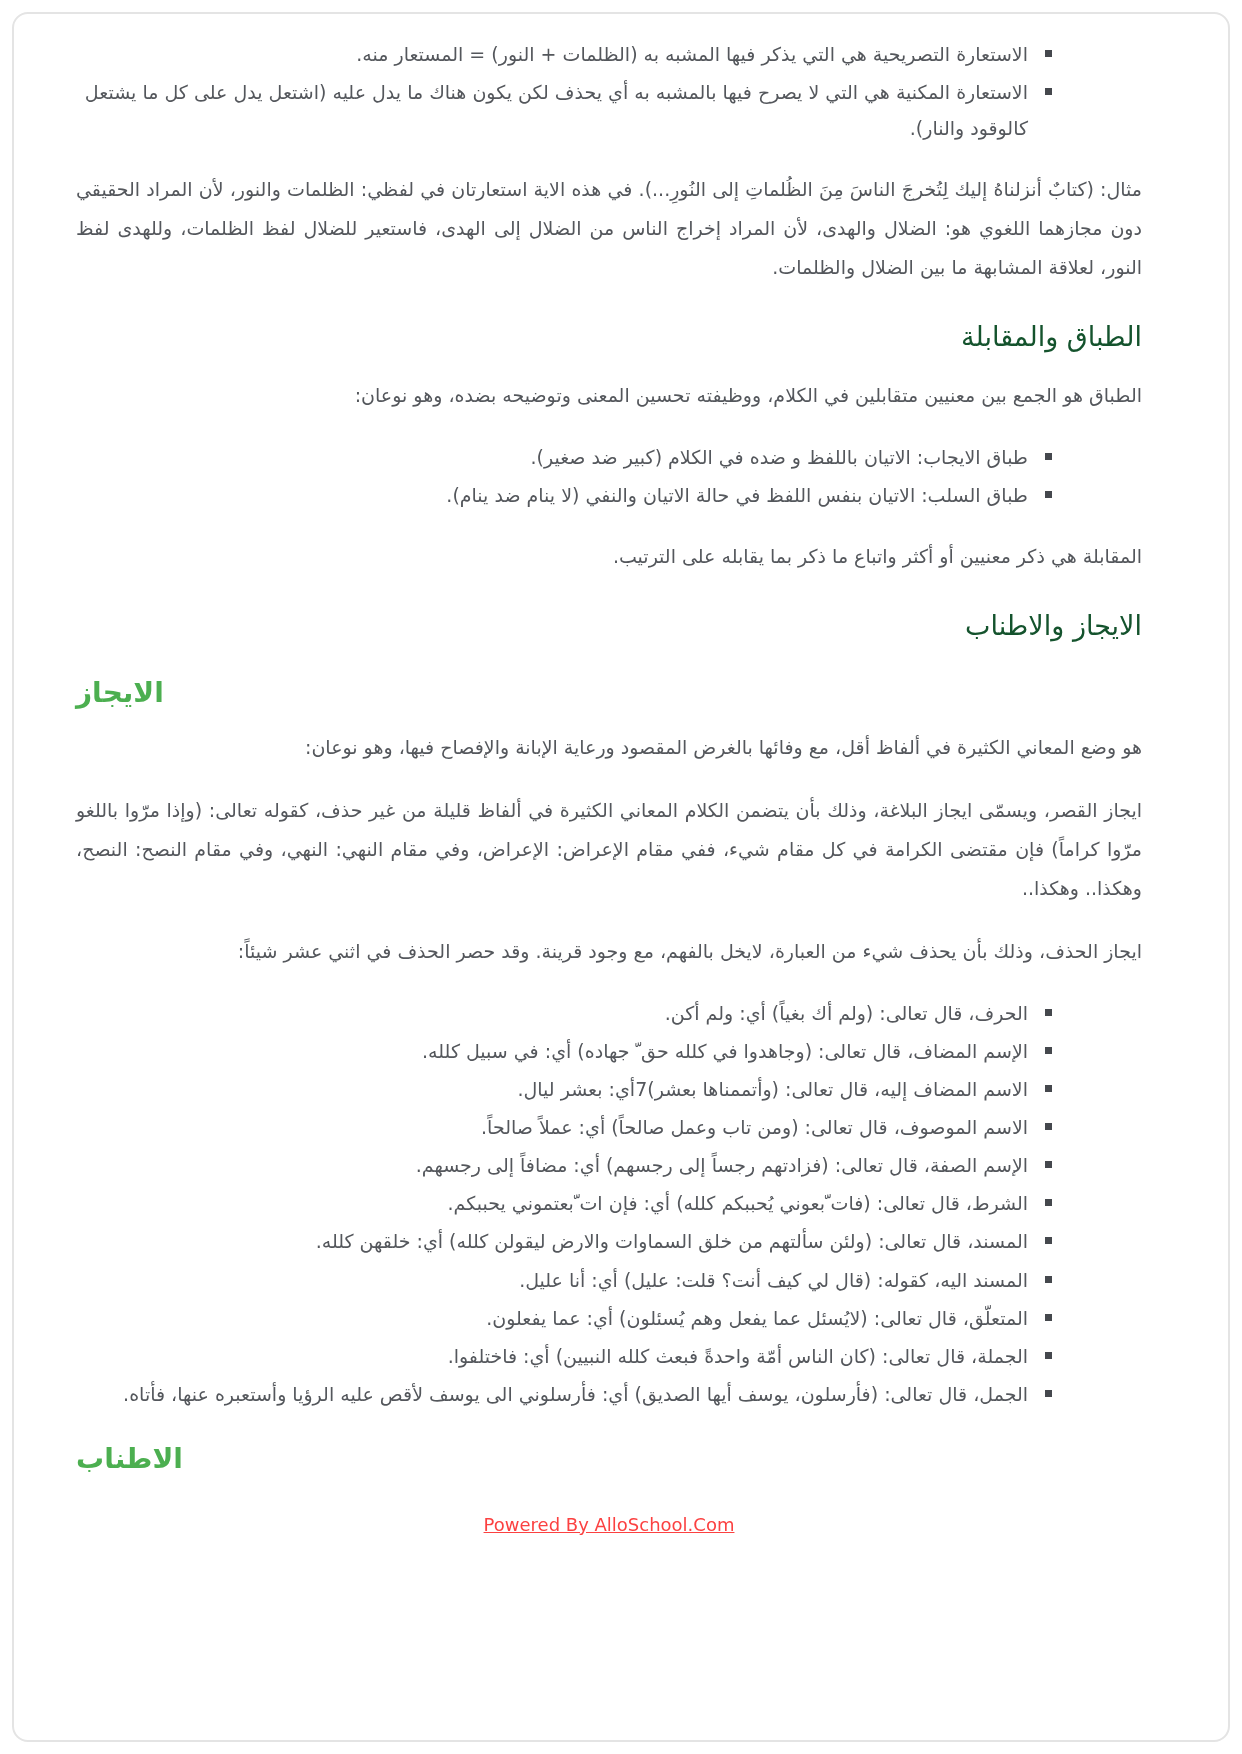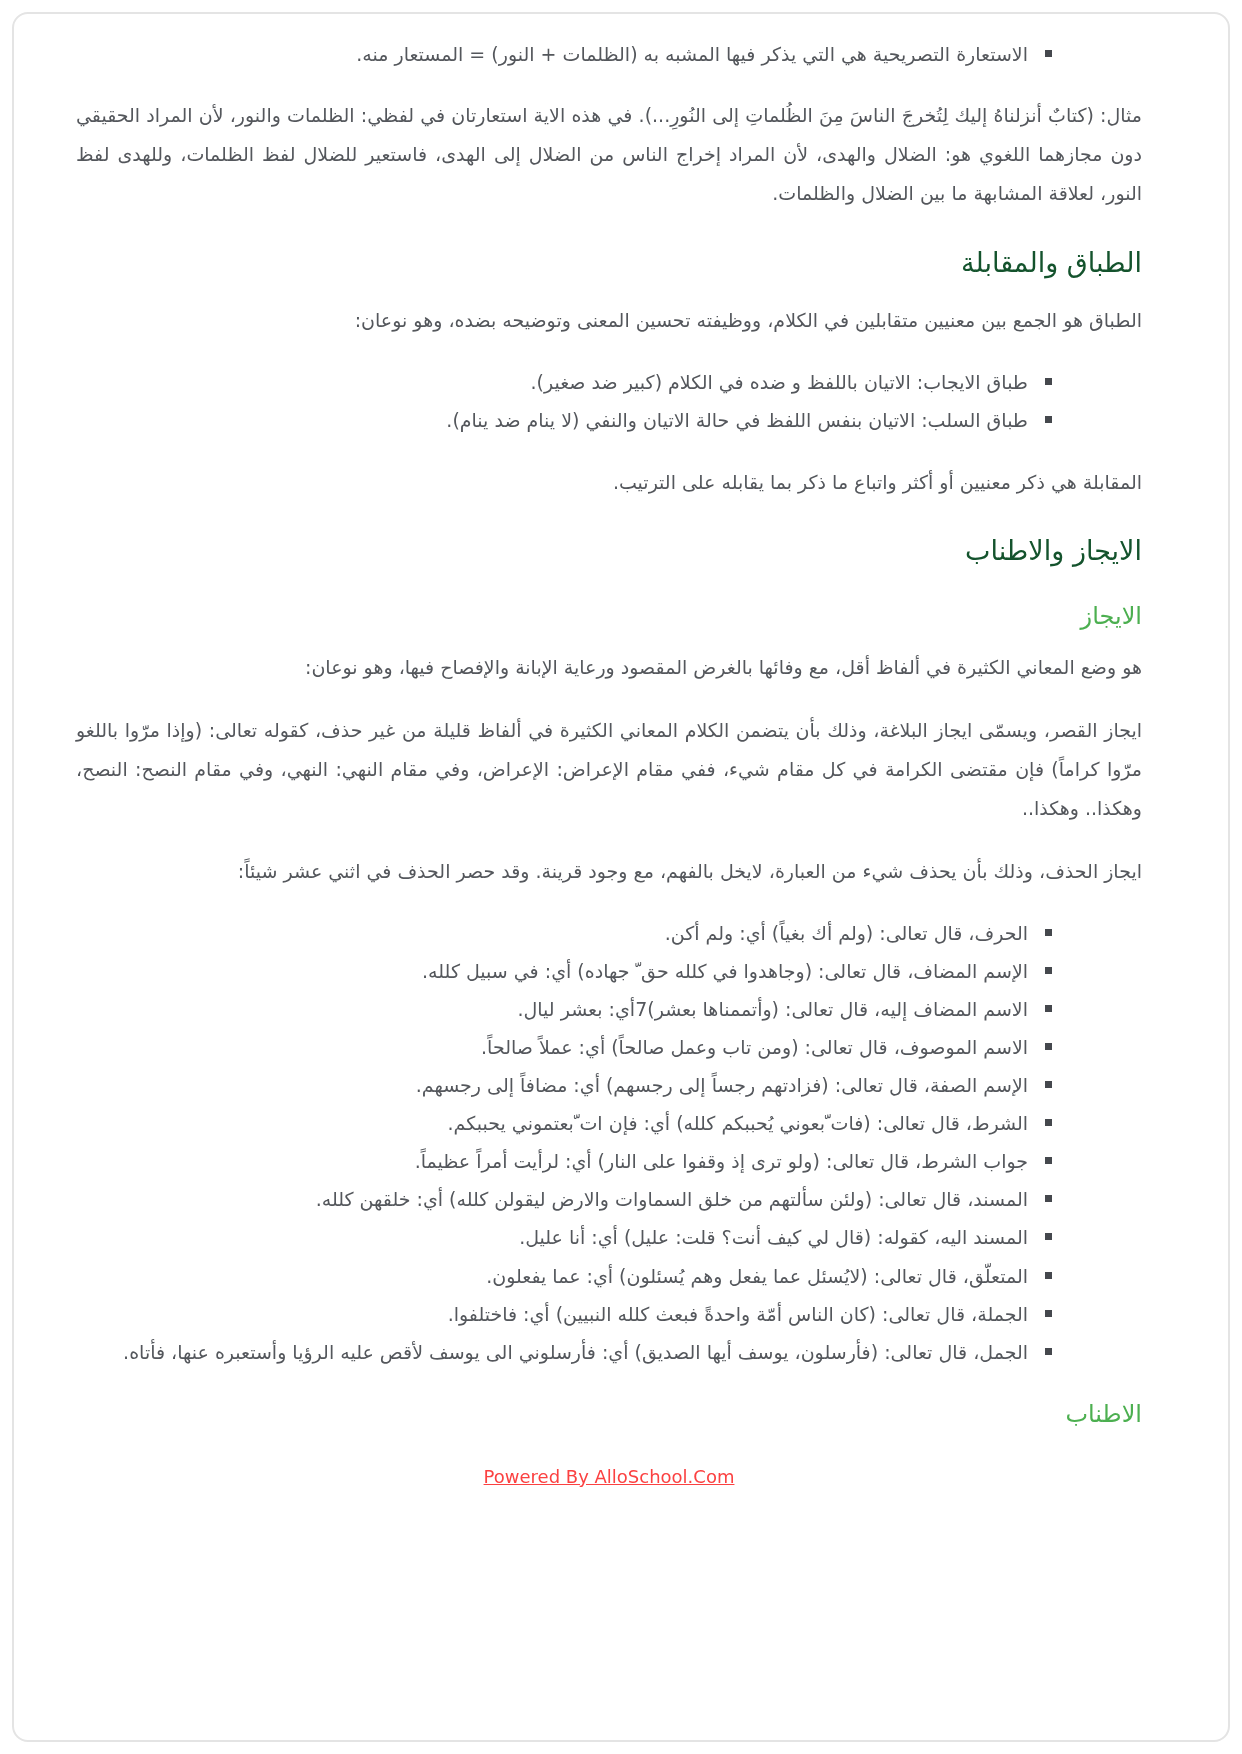--- a/index.html
+++ b/index.html
@@ -53,23 +53,23 @@
   .heading-red {
     color: #14532d;
     font-size: 27px;
     font-weight: normal;
     text-align: right;
     margin: 30px 0 18px 0;
     line-height: 1.5;
   }
   .heading-green {
     color: #4caf50;
-    font-size: 24px;
-    font-weight: normal;
-    text-align: right;
+    font-size: 28px;
+    font-weight: bold;
+    text-align: left;
     margin: 26px 0 14px 0;
     line-height: 1.5;
   }
   .footer {
     margin-top: 34px;
     text-align: center;
     direction: ltr;
     color: #fb4141;
     font-size: 18px;
     text-decoration: underline;
@@ -80,20 +80,24 @@
 <body>
 
 <div class="page-frame"></div>
 
 <main class="content">
 
   <ul class="bullets">
     <li>
       <span class="sq"></span>
       <span>الاستعارة التصريحية هي التي يذكر فيها المشبه به (الظلمات + النور) = المستعار منه.</span>
+    </li>
+    <li>
+      <span class="sq"></span>
+      <span>الاستعارة المكنية هي التي لا يصرح فيها بالمشبه به أي يحذف لكن يكون هناك ما يدل عليه (اشتعل يدل على كل ما يشتعل كالوقود والنار).</span>
     </li>
   </ul>
 
   <p class="para">مثال: (كتابٌ أنزلناهُ إليك لِتُخرجَ الناسَ مِنَ الظُلماتِ إلى النُورِ...). في هذه الاية استعارتان في لفظي: الظلمات والنور، لأن المراد الحقيقي دون مجازهما اللغوي هو: الضلال والهدى، لأن المراد إخراج الناس من الضلال إلى الهدى، فاستعير للضلال لفظ الظلمات، وللهدى لفظ النور، لعلاقة المشابهة ما بين الضلال والظلمات.</p>
 
   <h1 class="heading-red">الطباق والمقابلة</h1>
 
   <p class="para">الطباق هو الجمع بين معنيين متقابلين في الكلام، ووظيفته تحسين المعنى وتوضيحه بضده، وهو نوعان:</p>
 
   <ul class="bullets">
@@ -139,24 +143,20 @@
     <li>
       <span class="sq"></span>
       <span>الإسم الصفة، قال تعالى: (فزادتهم رجساً إلى رجسهم) أي: مضافاً إلى رجسهم.</span>
     </li>
     <li>
       <span class="sq"></span>
       <span>الشرط، قال تعالى: (فات ّبعوني يُحببكم كلله) أي: فإن ات ّبعتموني يحببكم.</span>
     </li>
     <li>
       <span class="sq"></span>
-      <span>جواب الشرط، قال تعالى: (ولو ترى إذ وقفوا على النار) أي: لرأيت أمراً عظيماً.</span>
-    </li>
-    <li>
-      <span class="sq"></span>
       <span>المسند، قال تعالى: (ولئن سألتهم من خلق السماوات والارض ليقولن كلله) أي: خلقهن كلله.</span>
     </li>
     <li>
       <span class="sq"></span>
       <span>المسند اليه، كقوله: (قال لي كيف أنت؟ قلت: عليل) أي: أنا عليل.</span>
     </li>
     <li>
       <span class="sq"></span>
       <span>المتعلّق، قال تعالى: (لايُسئل عما يفعل وهم يُسئلون) أي: عما يفعلون.</span>
     </li>

